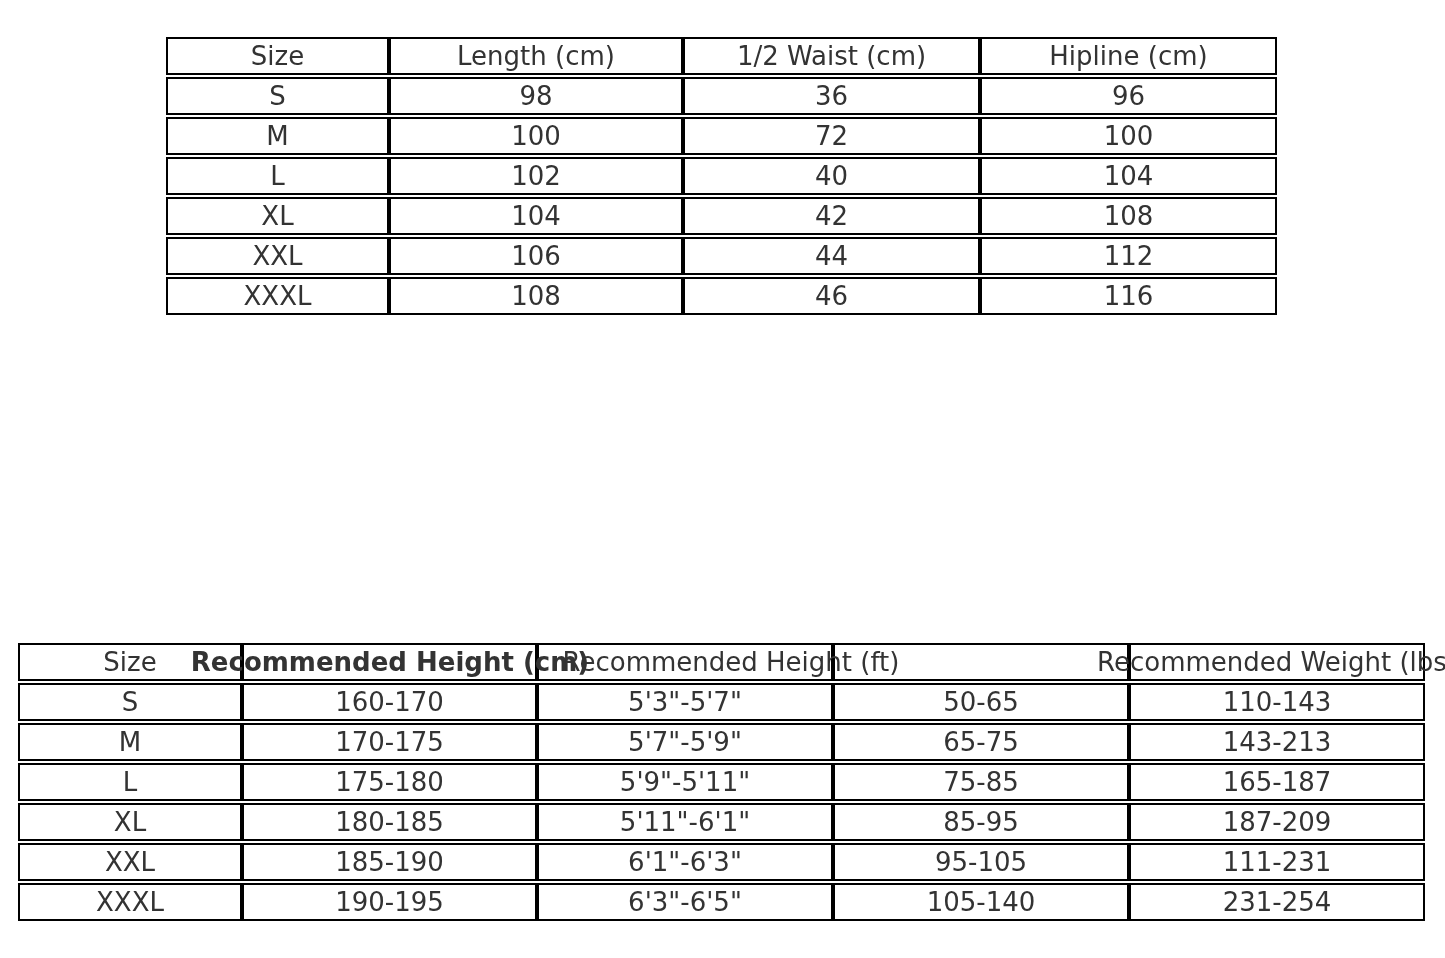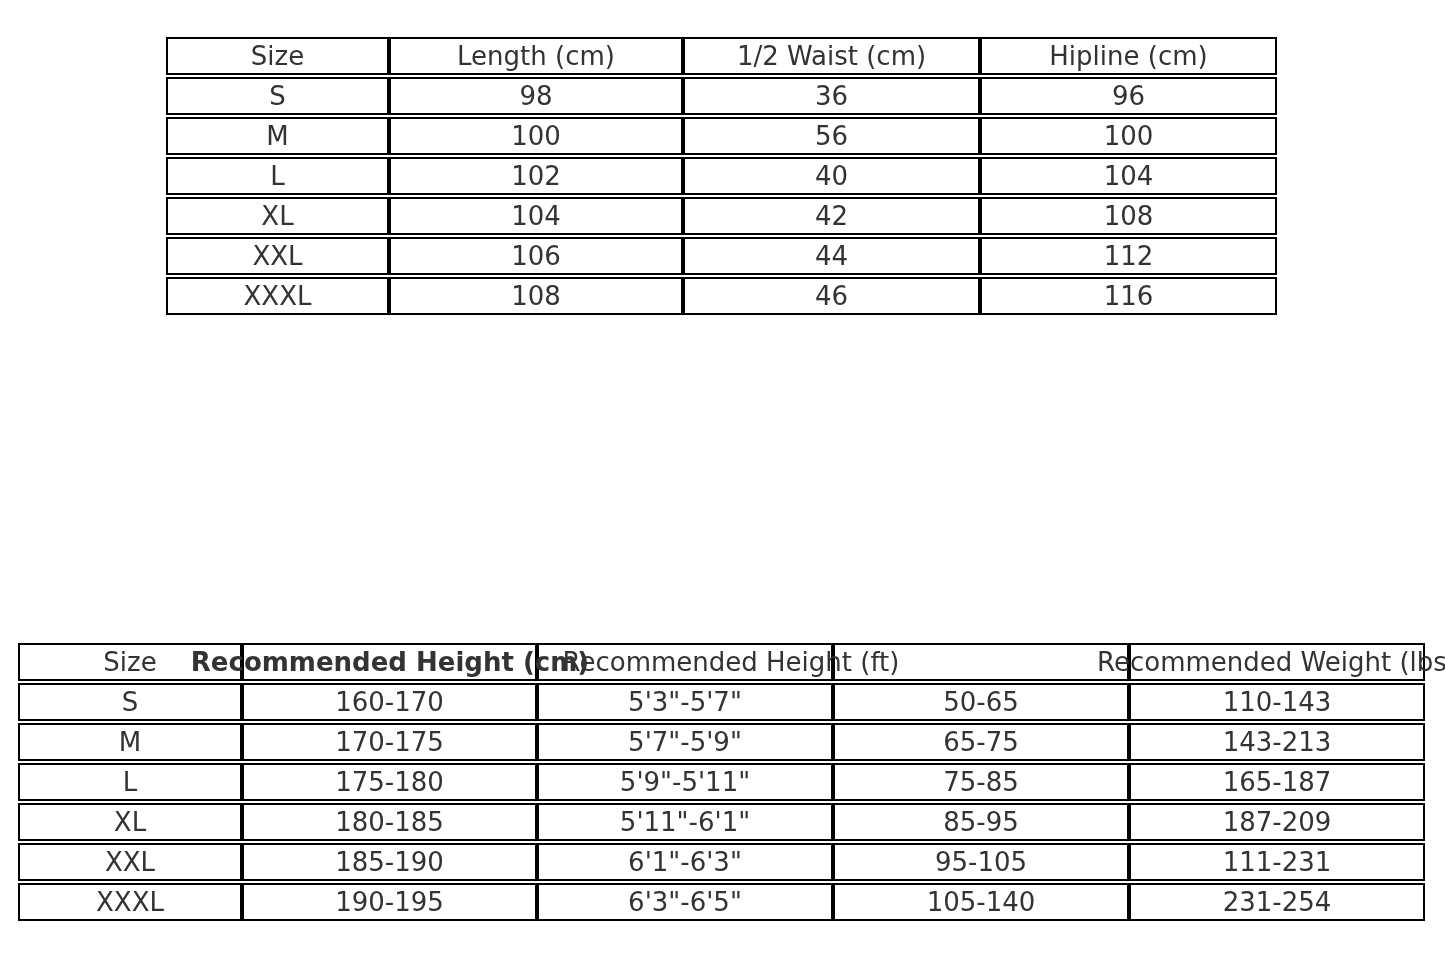--- a/index.html
+++ b/index.html
@@ -80,21 +80,21 @@
       <tbody>
         <tr>
           <td>S</td>
           <td>98</td>
           <td>36</td>
           <td>96</td>
         </tr>
         <tr>
           <td>M</td>
           <td>100</td>
-          <td>56</td>
+          <td>72</td>
           <td>100</td>
         </tr>
         <tr>
           <td>L</td>
           <td>102</td>
           <td>40</td>
           <td>104</td>
         </tr>
         <tr>
           <td>XL</td>

